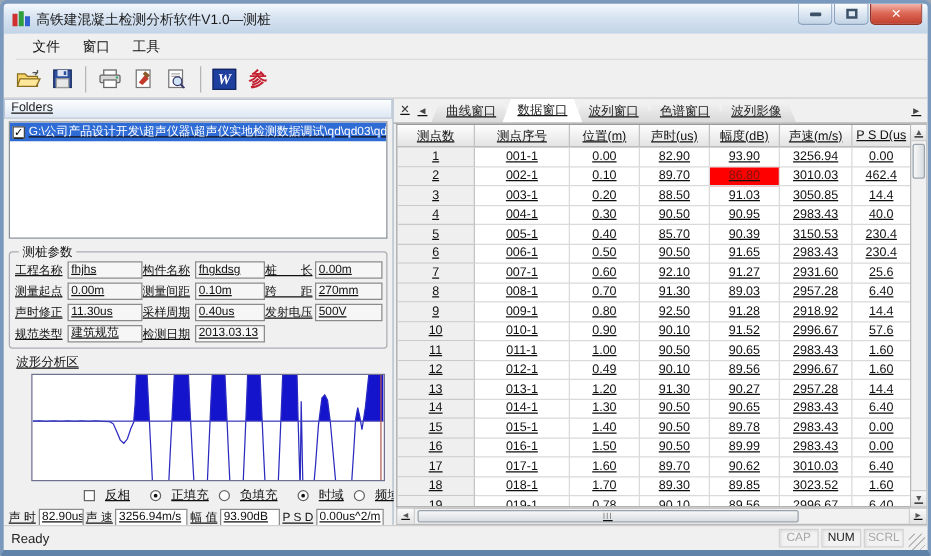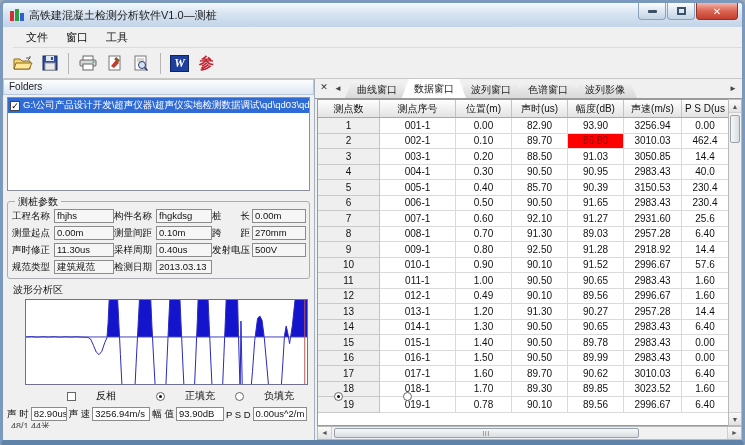--- a/index.html
+++ b/index.html
@@ -31,21 +31,21 @@
   .menu-item{ padding:2px 9px; font-size:11px; }
   .toolbar{ height:31px; background:#f0f0f0; border-bottom:1px solid #c8c8c8; display:flex;
     align-items:center; padding-left:6px; flex:none; }
   .tb-btn{ width:27px; height:25px; display:flex; align-items:center; justify-content:center; }
   .tb-sep{ width:1px; height:21px; background:#b5b5b5; margin:0 5px; }
   .w-icon{ width:19px; height:17px; background:#1f3f9e; border:1px solid #10245e; color:#fff;
     font-weight:bold; font-size:12px; display:flex; align-items:center; justify-content:center;
     font-family:"Liberation Serif","DejaVu Serif",serif; font-style:italic; }
   .canshu{ color:#c42030; font-size:15px; font-weight:bold; }
   
-  .main{ flex:1; display:flex; min-height:0; }
+  .main{ flex:1; display:flex; min-height:0;text-decoration:underline; }
   .left-panel{ width:312px; flex:none; display:flex; flex-direction:column; background:#f0f0f0;
     border-right:1px solid #9fb0c0; min-height:0; }
   .folders-header{ height:16px; flex:none; background:linear-gradient(#fdfefe,#dde7f3);
     border:1px solid #b9c7d8; font-size:10px; line-height:14px; padding:0 5px; color:#222; }
   .folders-list{ height:94px; flex:none; background:#fff; border:1px solid #8a9099; margin:2px 4px; overflow:hidden; }
   .folder-item{ display:flex; align-items:center; gap:3px; background:#2e6bd4; color:#fff;
     font-size:9.5px; padding:1px 2px; white-space:nowrap; overflow:hidden; }
   .checkbox{ width:10px; height:10px; background:#fff; border:1px solid #444; color:#000;
     font-size:9px; line-height:9px; text-align:center; flex:none; }
   
@@ -54,21 +54,21 @@
   .params-title{ position:absolute; top:-7px; left:7px; background:#f0f0f0; padding:0 3px; font-size:10px; }
   .params-grid{ display:grid; grid-template-columns:42px 60px 42px 56px 40px 54px; row-gap:3px;
     font-size:9.5px; align-items:center; }
   .p-label{ white-space:pre; overflow:hidden; }
   .p-field{ height:14px; background:#f6f6f6; border:1px solid #8b8b8b; font-size:9.5px;
     line-height:12px; padding:0 2px; overflow:hidden; white-space:nowrap; }
   .wave-label{ font-size:10px; padding:4px 0 2px 10px; flex:none; }
   .wave-box{ margin:0 6px 0 22px; height:86px; flex:none; background:#fff; border:1px solid #6f6f8f; position:relative; overflow:hidden; }
   .wave-box svg{ position:absolute; inset:0; width:100%; height:100%; }
   .wave-controls{ display:flex; align-items:center; font-size:10px; padding:4px 2px 1px 64px;
-    gap:20px; white-space:nowrap; flex:none; }
+    gap:8px; white-space:nowrap; flex:none; }
   .chk{ width:9px; height:9px; border:1px solid #666; background:#fff; flex:none; }
   .radio{ width:9px; height:9px; border:1px solid #666; border-radius:50%; background:#fff; position:relative; flex:none; }
   .radio.on::after{ content:""; position:absolute; inset:2px; background:#111; border-radius:50%; }
   .gap{ width:10px; }
   .wave-readouts{ display:flex; align-items:center; font-size:9.5px; padding:3px 2px 0 4px; gap:2px;
     white-space:nowrap; flex:none; }
   .r-box{ height:14px; border:1px solid #8b8b8b; background:#fff; line-height:12px; padding:0 2px;
     overflow:hidden; flex:none; }
   .footnote{ height:7px; overflow:hidden; font-size:9px; line-height:10px; color:#444; padding-left:8px; flex:none; }
   
@@ -495,14 +495,24 @@
       <div class="hscroll">
         <span class="hbtn left"><span>◄</span></span>
         <span class="hthumb">
             <span>lll</span>
           </span>
         <span class="hbtn right"><span>►</span></span>
       </div>
     </div>
   </div>
 
+  <div class="statusbar">
+    <span>Ready</span>
+    <span class="status-spacer"></span>
+    <span style="display:flex;">
+        <div class="ind">CAP</div>
+        <div class="ind active">NUM</div>
+        <div class="ind">SCRL</div>
+      </span>
+    <span class="grip"></span>
+  </div>
 
 </div>
 
 </body></html>

